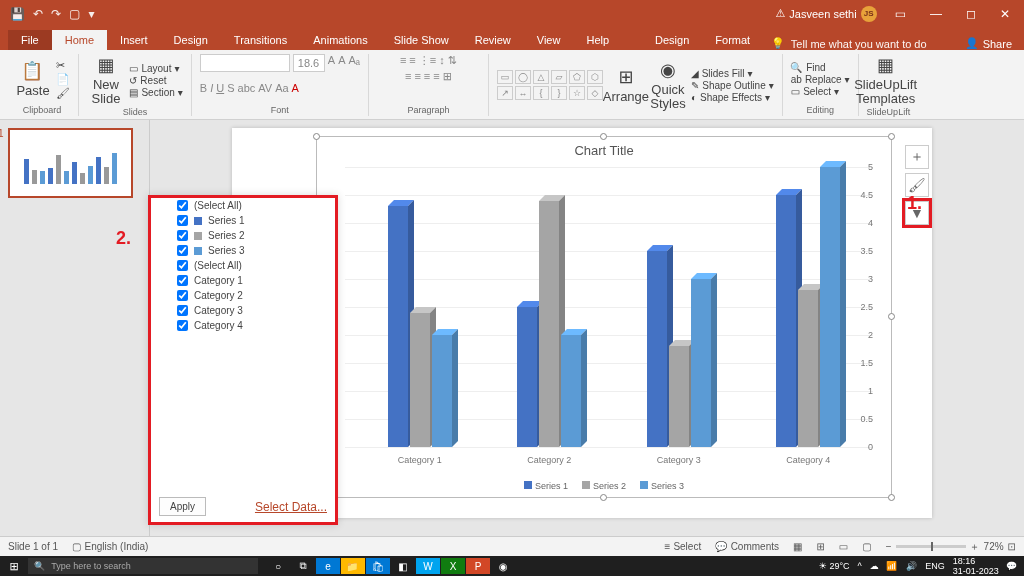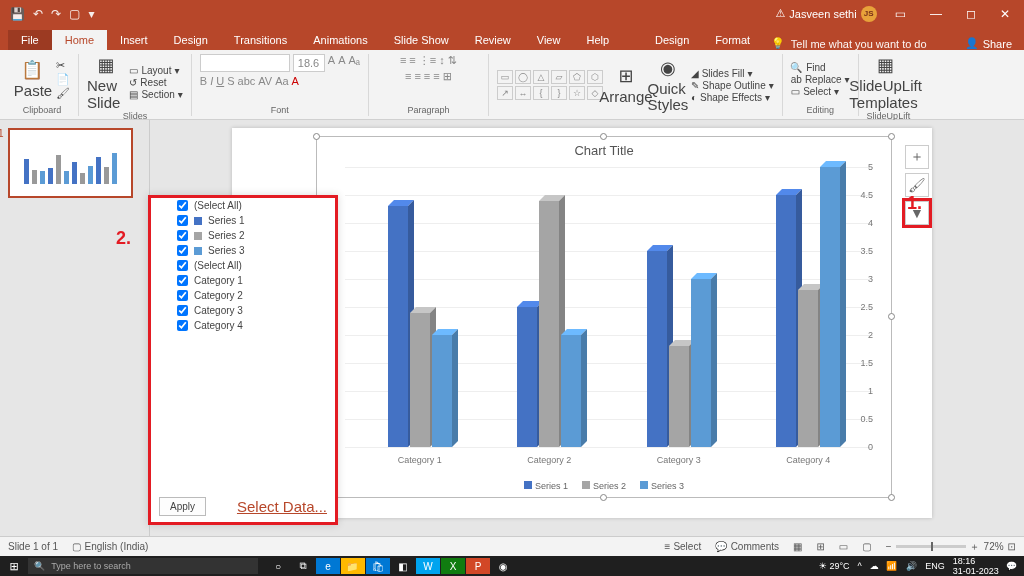--- a/index.html
+++ b/index.html
@@ -25,21 +25,21 @@
 .ribbon-tabs .tellme { margin-left:8px; display:flex; align-items:center; gap:6px; opacity:.95; }
 .ribbon-tabs .share { margin-left:auto; margin-right:12px; display:flex; align-items:center; gap:4px; }
 
 
 .ribbon { height:70px; background:#f3f3f3; border-bottom:1px solid #d0d0d0; display:flex; padding:4px 6px 0; }
 .group { border-right:1px solid #d8d8d8; padding:0 8px; display:flex; flex-direction:column; justify-content:space-between; height:62px; }
 .group .label { font-size:9px; color:#666; text-align:center; padding-bottom:1px; }
 .group .body { display:flex; align-items:center; gap:4px; flex:1; }
 .bigbtn { display:flex; flex-direction:column; align-items:center; justify-content:center; width:38px; gap:2px; }
 .bigbtn .ic { font-size:18px; }
-.bigbtn .lbl { font-size:15px; line-height:1.1; }
+.bigbtn .lbl { font-size:13px; text-align:center; line-height:1.1; }
 .minilist { display:flex; flex-direction:column; gap:1px; }
 .minilist .row { font-size:10px; display:flex; align-items:center; gap:3px; white-space:nowrap; }
 .fontbox { border:1px solid #ccc; background:#fff; height:18px; padding:0 4px; font-size:10px; display:inline-flex; align-items:center; color:#aaa; }
 .btnrow { display:flex; gap:3px; }
 .btnrow span { font-size:11px; color:#888; }
 .gallery { display:grid; grid-template-columns:repeat(6,16px); gap:2px; }
 .gallery span { width:16px; height:14px; border:1px solid #ccc; font-size:9px; display:flex; align-items:center; justify-content:center; color:#888; }
 
 
 .editor { position:absolute; top:120px; bottom:40px; left:0; right:0; background:#e6e6e6; }
@@ -85,21 +85,21 @@
 .filter-pane .tabs { border:2px solid #ffd500; margin:4px; display:flex; }
 .filter-pane .tabs .t { padding:4px 12px; font-size:11px; color:#666; }
 .filter-pane .tabs .t.active { color:#b7472a; border-bottom:2px solid #b7472a; }
 .filter-pane .sect { padding:2px 10px; font-size:10px; color:#555; font-weight:600; }
 .filter-pane .sect::before { content:"◢ "; font-size:7px; }
 .filter-pane .item { padding:2px 10px 2px 26px; font-size:10px; display:flex; align-items:center; gap:6px; color:#444; }
 .filter-pane .item input { width:11px; height:11px; }
 .filter-pane .item .sw { width:8px; height:8px; }
 .filter-pane .foot { position:absolute; bottom:6px; left:8px; right:8px; display:flex; justify-content:space-between; align-items:center; }
 .filter-pane .foot .apply { border:1px solid #bbb; padding:3px 10px; font-size:10px; background:#fdfdfd; }
-.filter-pane .foot .sel { color:#b7472a; font-size:15px; text-decoration:underline; }
+.filter-pane .foot .sel { color:#b7472a; font-size:12px; text-decoration:underline; }
 .callout2 { position:absolute; left:116px; top:228px; color:#e31b23; font-weight:bold; font-size:18px; z-index:11; }
 
 
 .status { position:absolute; bottom:20px; left:0; right:0; height:20px; background:#f3f3f3; border-top:1px solid #ccc; display:flex; align-items:center; padding:0 8px; font-size:10px; color:#555; }
 .status .seg { margin-right:14px; display:flex; align-items:center; gap:3px; }
 .status .spacer { flex:1; }
 .status .zoom { display:flex; align-items:center; gap:4px; }
 .status .zbar { width:70px; height:3px; background:#ccc; position:relative; }
 .status .zbar::after { content:""; position:absolute; left:50%; top:-3px; width:2px; height:9px; background:#666; }
 
@@ -172,21 +172,21 @@
         </div>
       <div class="minilist">
         <div class="row">▭ <span>Layout</span> ▾</div>
         <div class="row">↺ <span>Reset</span></div>
         <div class="row">▤ <span>Section</span> ▾</div>
       </div>
     </div>
     <div class="label">Slides</div>
   </div>
   <div class="group" style="min-width:160px">
-    <div class="body" style="flex-direction:column;align-items:flex-start;gap:3px">
+    <div class="body" style="flex-direction:column;align-items:flex-start;gap:10px">
       <div class="btnrow">
           <span class="fontbox" style="width:90px"></span>
           <span class="fontbox" style="width:32px">18.6</span>
           <span>A</span>
           <span>A</span>
           <span>Aₐ</span>
         </div>
       <div class="btnrow">
           <span>B</span>
           <span><i>I</i></span>

